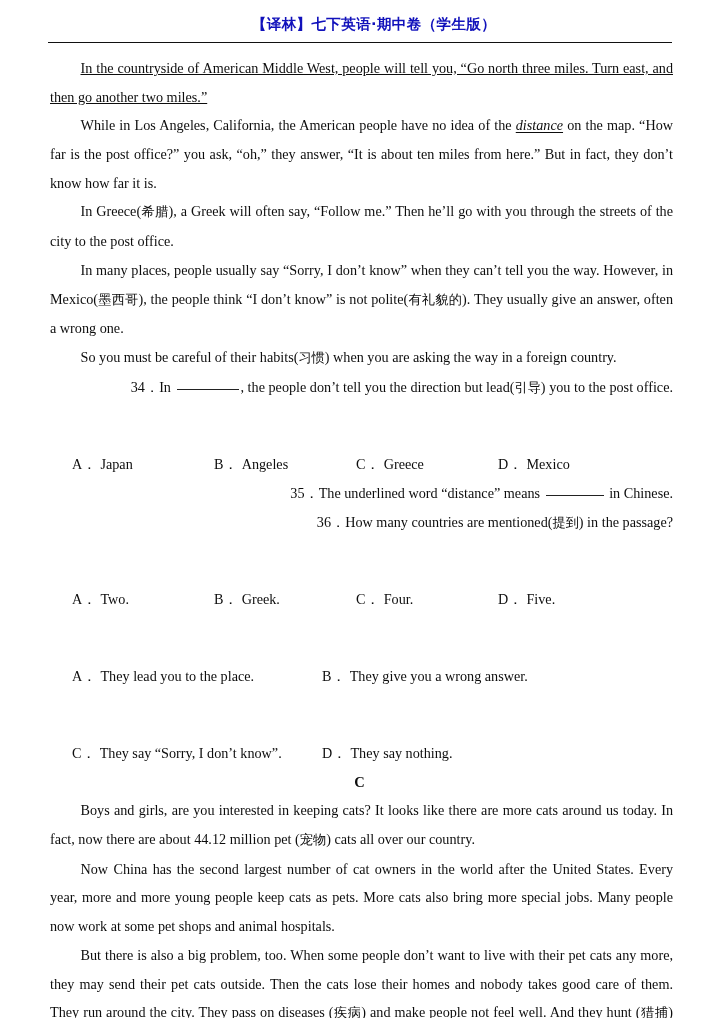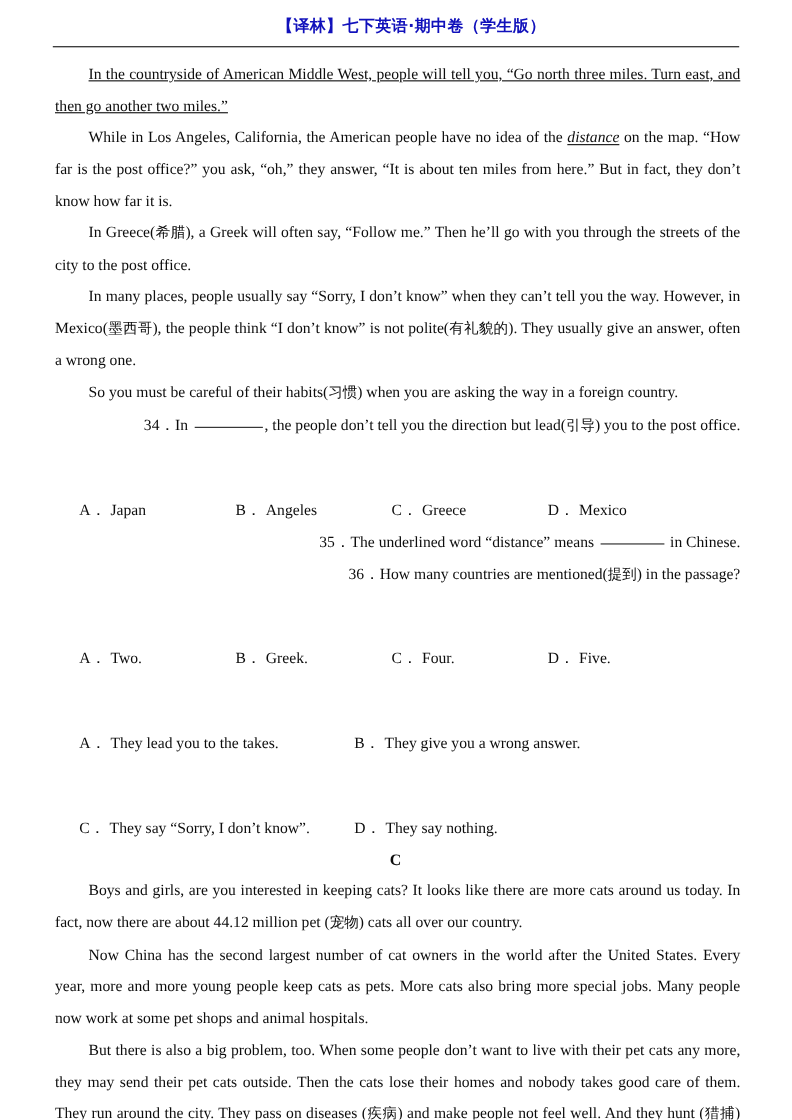--- a/index.html
+++ b/index.html
@@ -153,21 +153,21 @@
     <p class="para"><span>So you must be careful of their habits(</span><span class="cn">习惯</span><span>) when you are asking the way in a foreign country.</span></p>
 
     <p class="question"><span class="q-num">34．</span><span>In </span><span class="blank-line"></span><span>, the people don’t tell you the direction but lead(</span><span class="cn">引导</span><span>) you to the post office.</span></p>
     <p class="options four"><span class="opt"><span class="lbl">A．</span><span>Japan</span></span><span class="opt"><span class="lbl">B．</span><span>Angeles</span></span><span class="opt"><span class="lbl">C．</span><span>Greece</span></span><span class="opt"><span class="lbl">D．</span><span>Mexico</span></span></p>
 
     <p class="question"><span class="q-num">35．</span><span>The underlined word “distance” means </span><span class="blank-line short"></span><span> in Chinese.</span></p>
 
     <p class="question"><span class="q-num">36．</span><span>How many countries are mentioned(</span><span class="cn">提到</span><span>) in the passage?</span></p>
     <p class="options four"><span class="opt"><span class="lbl">A．</span><span>Two.</span></span><span class="opt"><span class="lbl">B．</span><span>Greek.</span></span><span class="opt"><span class="lbl">C．</span><span>Four.</span></span><span class="opt"><span class="lbl">D．</span><span>Five.</span></span></p>
 
-    <p class="options two"><span class="opt"><span class="lbl">A．</span><span>They lead you to the takes.</span></span><span class="opt"><span class="lbl">B．</span><span>They give you a wrong answer.</span></span></p>
+    <p class="options two"><span class="opt"><span class="lbl">A．</span><span>They lead you to the place.</span></span><span class="opt"><span class="lbl">B．</span><span>They give you a wrong answer.</span></span></p>
     <p class="options two narrow"><span class="opt"><span class="lbl">C．</span><span>They say “Sorry, I don’t know”.</span></span><span class="opt"><span class="lbl">D．</span><span>They say nothing.</span></span></p>
 
     <p class="section-letter">C</p>
 
     <p class="para"><span>Boys and girls, are you interested in keeping cats? It looks like there are more cats around us today. In fact, now there are about 44.12 million pet (</span><span class="cn">宠物</span><span>) cats all over our country.</span></p>
 
     <p class="para"><span>Now China has the second largest number of cat owners in the world after the United States. Every year, more and more young people keep cats as pets. More cats also bring more special jobs. Many people now work at some pet shops and animal hospitals.</span></p>
 
     <p class="para"><span>But there is also a big problem, too. When some people don’t want to live with their pet cats any more, they may send their pet cats outside. Then the cats lose their homes and nobody takes good care of them. They run around the city. They pass on diseases (</span><span class="cn">疾病</span><span>) and make people not feel well. And they hunt (</span><span class="cn">猎捕</span><span>) other creatures like birds and frogs.</span></p>
 

